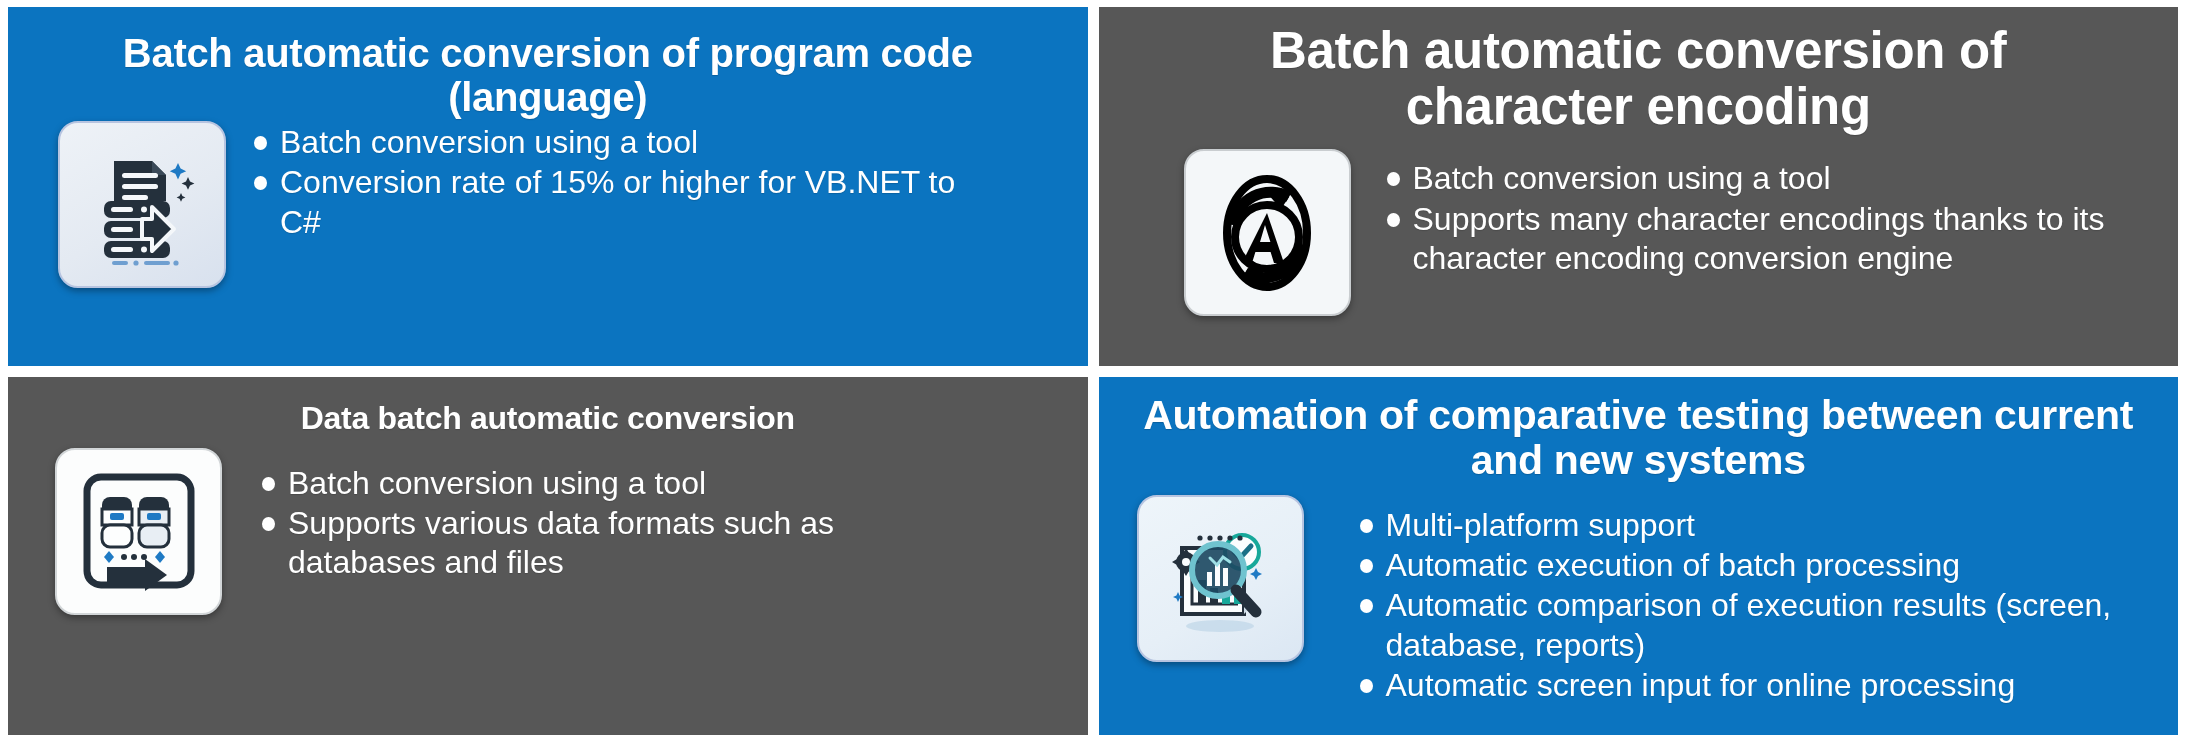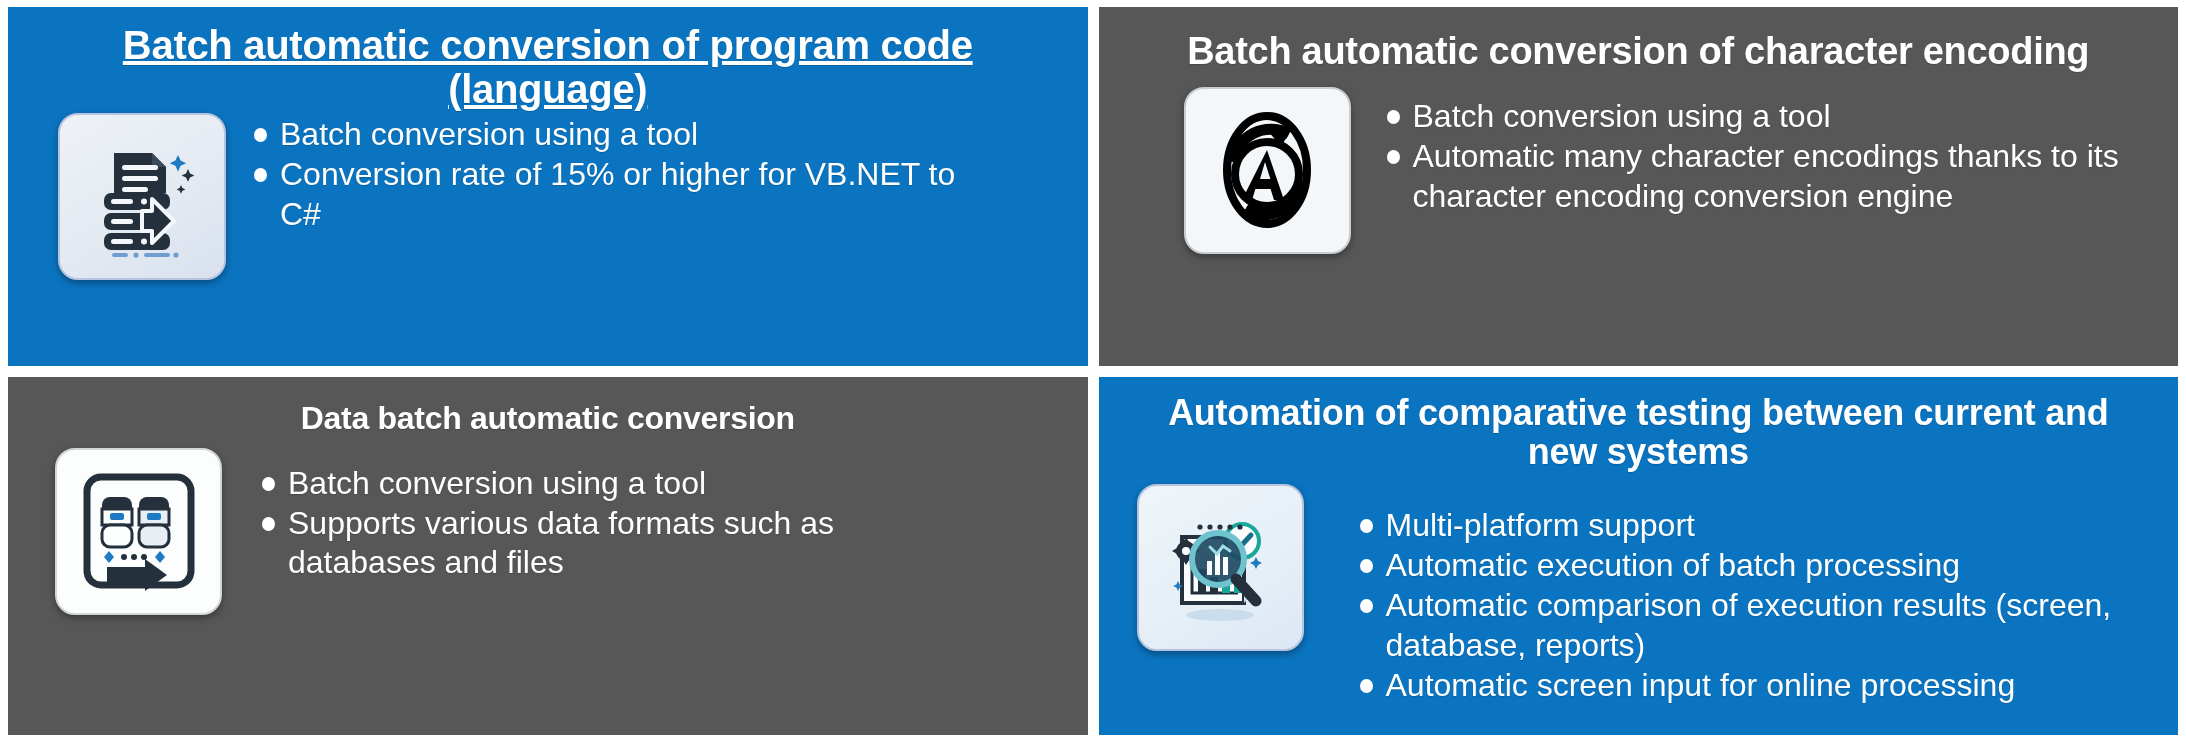--- a/index.html
+++ b/index.html
@@ -31,24 +31,24 @@
   .panel-title{
     color:#ffffff;
     font-weight:bold;
     text-align:center;
     line-height:1.10;
     letter-spacing:-0.3px;
     padding:0 34px;
     margin:0;
     text-shadow:0 1px 1px rgba(0,0,0,0.18);
   }
-  .p1 .panel-title{font-size:40px;margin-top:16px;text-decoration:underline;}
-  .p2 .panel-title{font-size:38px;margin-top:24px;padding:0 60px;}
+  .p1 .panel-title{font-size:40px;margin-top:24px;}
+  .p2 .panel-title{font-size:51px;margin-top:16px;padding:0 60px;}
   .p3 .panel-title{font-size:32px;margin-top:24px;}
-  .p4 .panel-title{font-size:36px;margin-top:16px;padding:0 40px;}
+  .p4 .panel-title{font-size:41px;margin-top:16px;padding:0 40px;}
 
   .panel-body{
     display:flex;
     align-items:flex-start;
     flex:1 1 auto;
   }
   .p1 .panel-body{margin-top:-2px;}
   .p2 .panel-body{margin-top:2px;}
   .p3 .panel-body{margin-top:6px;}
   .p4 .panel-body{margin-top:0px;}
@@ -93,21 +93,21 @@
     content:"";
     position:absolute;
     left:4px;top:13px;
     width:13px;height:14px;
     border-radius:50%;
     background:#ffffff;
   }
   .p1 .bullets{margin-left:24px;margin-top:6px;width:730px;}
   .p2 .bullets{margin-left:32px;margin-top:22px;width:760px;}
   .p3 .bullets{margin-left:36px;margin-top:22px;width:680px;}
-  .p4 .bullets{margin-left:52px;margin-top:34px;width:760px;}
+  .p4 .bullets{margin-left:52px;margin-top:23px;width:760px;}
 </style>
 </head>
 <body>
 
 <div class="grid">
 
   <div class="panel blue p1">
     <h2 class="panel-title">Batch automatic conversion of program code (language)</h2>
     <div class="panel-body">
       <div class="icon-card">
@@ -175,21 +175,21 @@
           <path d="M96 74 A38 38 0 0 1 40 102" fill="none" stroke="#000" stroke-width="11" stroke-linecap="butt"></path>
 
           <path d="M84 26 l-22 -4 l14 16z" fill="#000"></path>
           <path d="M40 102 l22 4 l-14 -16z" fill="#000"></path>
 
           <path d="M62 42 L79 92 h-10 l-3.4 -11 h-15.2 L47 92 H37z M55 71h10.4L60 54z" fill="#000"></path>
         </svg>
       </div>
       <ul class="bullets">
         <li>Batch conversion using a tool</li>
-        <li>Automatic many character encodings thanks to its character encoding conversion engine</li>
+        <li>Supports many character encodings thanks to its character encoding conversion engine</li>
       </ul>
     </div>
   </div>
 
   <div class="panel gray p3">
     <h2 class="panel-title">Data batch automatic conversion</h2>
     <div class="panel-body">
       <div class="icon-card">
         <svg width="124" height="124" viewBox="0 0 124 124" aria-hidden="true">
           <rect x="10" y="8" width="104" height="108" rx="14" fill="none" stroke="#24303c" stroke-width="7"></rect>

